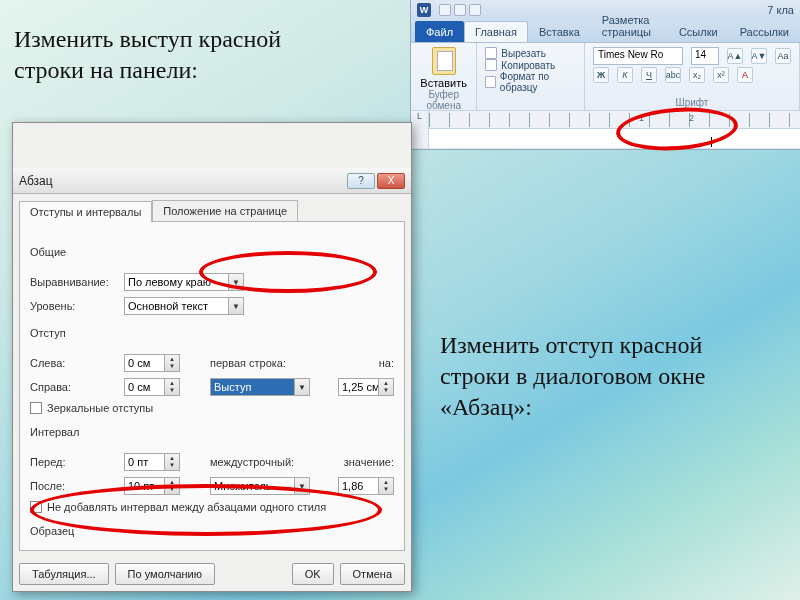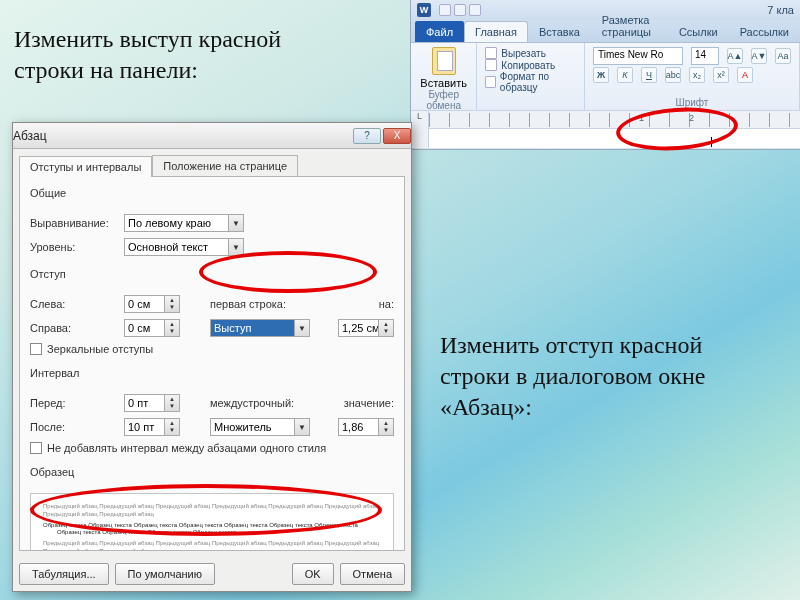--- a/index.html
+++ b/index.html
@@ -72,30 +72,30 @@
   #circle-ruler{right:62px; top:108px; width:122px; height:42px; transform:rotate(-4deg);}
   
   
   .dialog {
     position: absolute; left: 12px; top: 122px;
     width: 400px; height: 470px;
     background: #f0f0ef; border:1px solid #8a8a8a;
     box-shadow: 3px 3px 10px rgba(0,0,0,.35);
     display: flex; flex-direction: column;
   }
-  .dlg-title{height:26px;background:linear-gradient(#f7f7f7,#e0e0e0);display:flex;align-items:center;padding:0 0;border-bottom:1px solid #b5b5b5;}
+  .dlg-title{height:26px;background:linear-gradient(#f7f7f7,#e0e0e0);display:flex;align-items:center;padding:0 6px;border-bottom:1px solid #b5b5b5;margin-top:45px;}
   .dlg-title span.t{font-size:12px;color:#222;}
   .dlg-title .winbtns{margin-left:auto;display:flex;gap:2px;}
   .winbtn{width:28px;height:16px;border:1px solid #8aa;border-radius:2px;background:linear-gradient(#eef4fb,#cfe0ef);display:flex;align-items:center;justify-content:center;font-size:10px;color:#356;}
   .winbtn.close{background:linear-gradient(#e98,#c54);color:#fff;border-color:#a43;}
   .dlg-tabs{display:flex;gap:0;margin:6px 6px 0;}
   .dlg-tab{padding:4px 10px;font-size:11px;background:#f0f0ef;border:1px solid #b5b5b5;border-bottom:none;color:#333;}
   .dlg-tab.active{background:#fafafa;position:relative;top:1px;}
   .dlg-body{flex:1;border:1px solid #b5b5b5;margin:0 6px 6px;background:#fafafa;padding:8px 10px;display:flex;flex-direction:column;gap:6px;overflow:hidden;}
-  .section-title{font-size:11px;color:#333;margin-top:2px;}
+  .section-title{font-size:11px;color:#333;margin-top:16px;}
   .hr{height:1px;background:#d0d0d0;margin:1px 0 2px;}
   .row{display:flex;align-items:center;gap:6px;}
   .lbl{width:88px;font-size:11px;color:#333;}
   .lbl2{font-size:11px;color:#333;}
   .combo, .spin {
     height:18px;background:#fff;border:1px solid #a8a8a8;font-size:11px;
     display:flex;align-items:center;padding:0 3px;position:relative;
   }
   .combo{width:120px;}
   .combo.sel{background:#2f6db3;color:#fff;}

